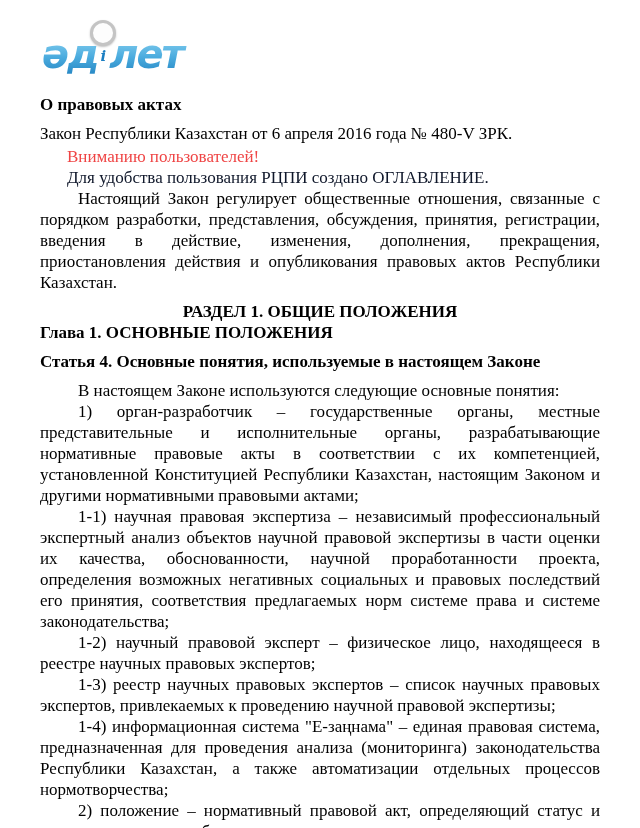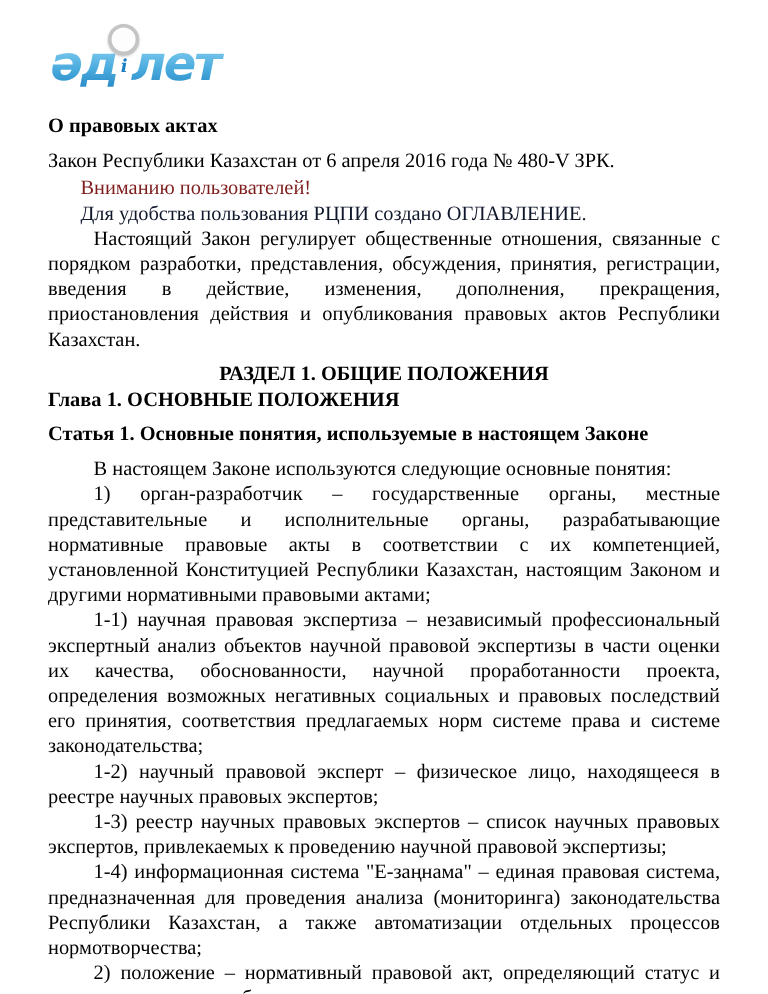--- a/index.html
+++ b/index.html
@@ -73,29 +73,29 @@
 <div class="page">
 
   <div class="logo">
     <span>әд</span><span class="li-wrap"><span>і</span><span class="lens"><span class="lens-letter">і</span></span></span><span>лет</span>
   </div>
 
   <p class="doc-title">О правовых актах</p>
 
   <p class="law-line">Закон Республики Казахстан от 6 апреля 2016 года № 480-V ЗРК.</p>
 
-  <p class="notice notice-first" style="color:#7f1d1d">Вниманию пользователей!</p>
+  <p class="notice notice-first" style="color:#ef4444">Вниманию пользователей!</p>
   <p class="notice" style="color:#0f172a">Для удобства пользования РЦПИ создано ОГЛАВЛЕНИЕ.</p>
 
   <p class="intro">Настоящий Закон регулирует общественные отношения, связанные с порядком разработки, представления, обсуждения, принятия, регистрации, введения в действие, изменения, дополнения, прекращения, приостановления действия и опубликования правовых актов Республики Казахстан.</p>
 
   <p class="heading section-block">РАЗДЕЛ 1. ОБЩИЕ ПОЛОЖЕНИЯ</p>
   <p class="heading">Глава 1. ОСНОВНЫЕ ПОЛОЖЕНИЯ</p>
 
-  <p class="article-heading">Статья 1. Основные понятия, используемые в настоящем Законе</p>
+  <p class="article-heading">Статья 4. Основные понятия, используемые в настоящем Законе</p>
 
   <p class="body-par body-first">В настоящем Законе используются следующие основные понятия:</p>
   <p class="body-par">1) орган-разработчик – государственные органы, местные представительные и исполнительные органы, разрабатывающие нормативные правовые акты в соответствии с их компетенцией, установленной Конституцией Республики Казахстан, настоящим Законом и другими нормативными правовыми актами;</p>
   <p class="body-par">1-1) научная правовая экспертиза – независимый профессиональный экспертный анализ объектов научной правовой экспертизы в части оценки их качества, обоснованности, научной проработанности проекта, определения возможных негативных социальных и правовых последствий его принятия, соответствия предлагаемых норм системе права и системе законодательства;</p>
   <p class="body-par">1-2) научный правовой эксперт – физическое лицо, находящееся в реестре научных правовых экспертов;</p>
   <p class="body-par">1-3) реестр научных правовых экспертов – список научных правовых экспертов, привлекаемых к проведению научной правовой экспертизы;</p>
   <p class="body-par">1-4) информационная система "Е-заңнама" – единая правовая система, предназначенная для проведения анализа (мониторинга) законодательства Республики Казахстан, а также автоматизации отдельных процессов нормотворчества;</p>
   <p class="body-par">2) положение – нормативный правовой акт, определяющий статус и полномочия какого-либо государственного органа;</p>
 
 </div>

